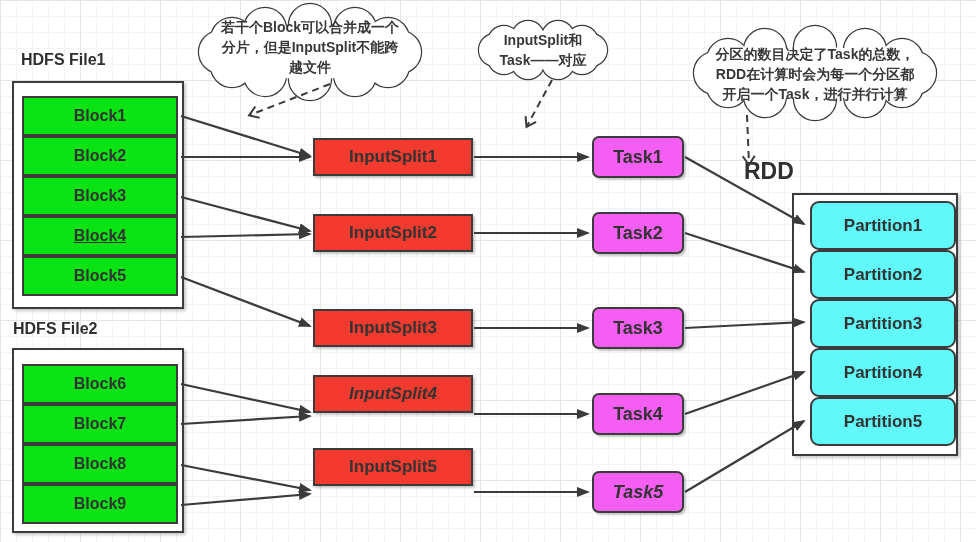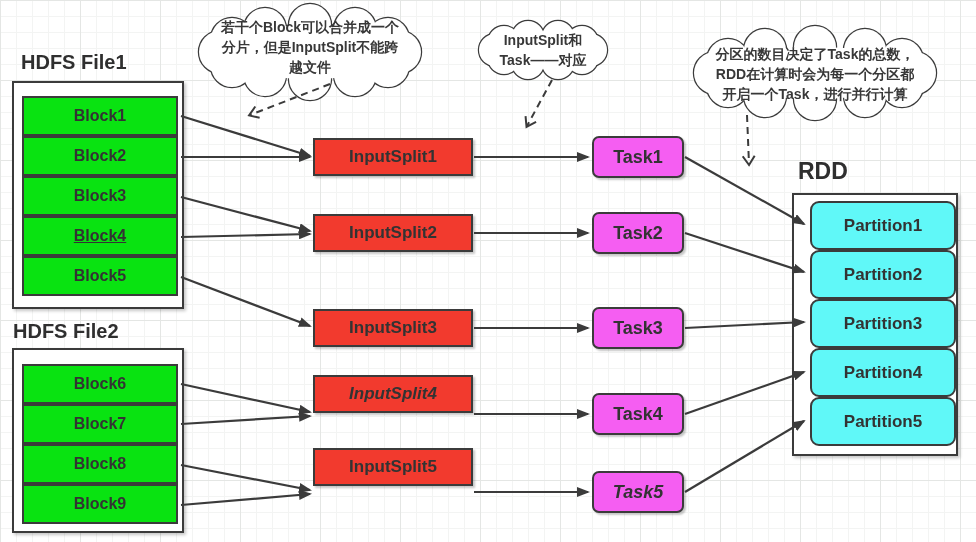--- a/index.html
+++ b/index.html
@@ -25,22 +25,22 @@
   .node{
     position:absolute;display:flex;align-items:center;justify-content:center;
     border:2px solid var(--node-border);box-sizing:border-box;
     font-weight:bold;color:var(--text-dark);
     box-shadow:2px 2px 2px rgba(0,0,0,0.22);
   }
   .block{left:22px;width:156px;height:40px;background:var(--block-green);font-size:16px;box-shadow:none;}
   .split{left:313px;width:160px;height:38px;background:var(--split-red);font-size:17px;}
   .task{left:592px;width:92px;height:42px;background:var(--task-magenta);font-size:18px;border-radius:7px;}
   .part{left:810px;width:146px;height:49px;background:var(--partition-cyan);font-size:17px;border-radius:9px;box-shadow:none;}
-  .file-label{position:absolute;font-weight:bold;font-size:20px;color:#2f2f2f;}
-  .rdd-label{position:absolute;left:798px;top:158px;font-weight:bold;font-size:23px;color:#2f2f2f;}
+  .file-label{position:absolute;font-weight:bold;font-size:16px;color:#2f2f2f;}
+  .rdd-label{position:absolute;left:744px;top:158px;font-weight:bold;font-size:23px;color:#2f2f2f;}
   .cloud-text{
     position:absolute;text-align:center;font-weight:bold;font-size:14px;
     line-height:20px;color:#383838;z-index:5;
   }
   .cloud-bump{fill:#ffffff;stroke:var(--line-dark);stroke-width:2.4;}
   .cloud-cover{fill:#ffffff;stroke:none;}
   .ln{stroke:var(--line-dark);stroke-width:2.2;}
   .lnd{stroke:var(--line-dark);stroke-width:2;stroke-dasharray:7 5;}
   .mk-solid{fill:var(--line-dark);}
   .mk-open{fill:none;stroke:var(--line-dark);stroke-width:2;}

